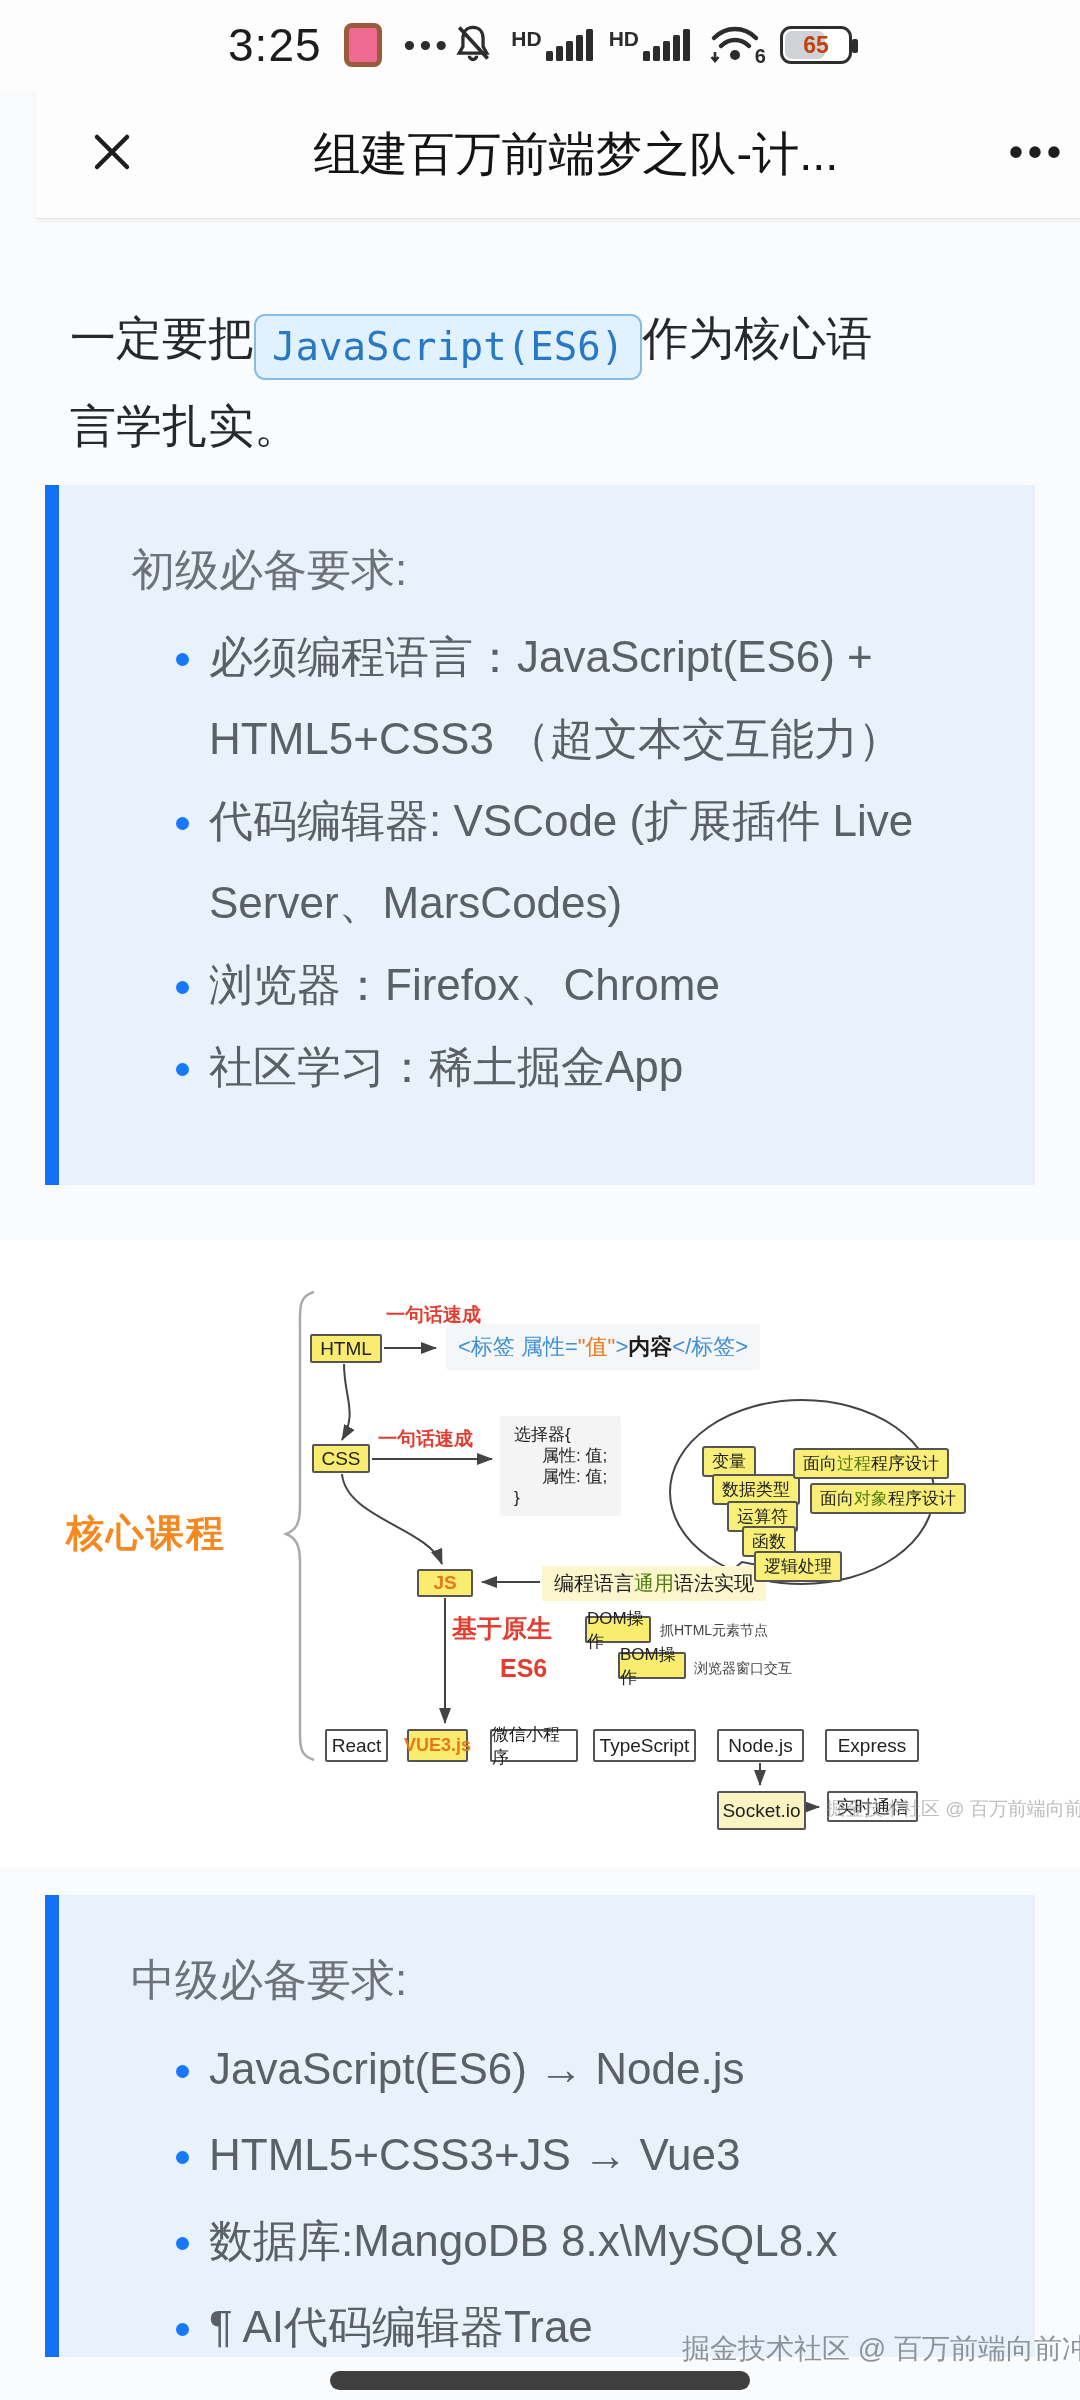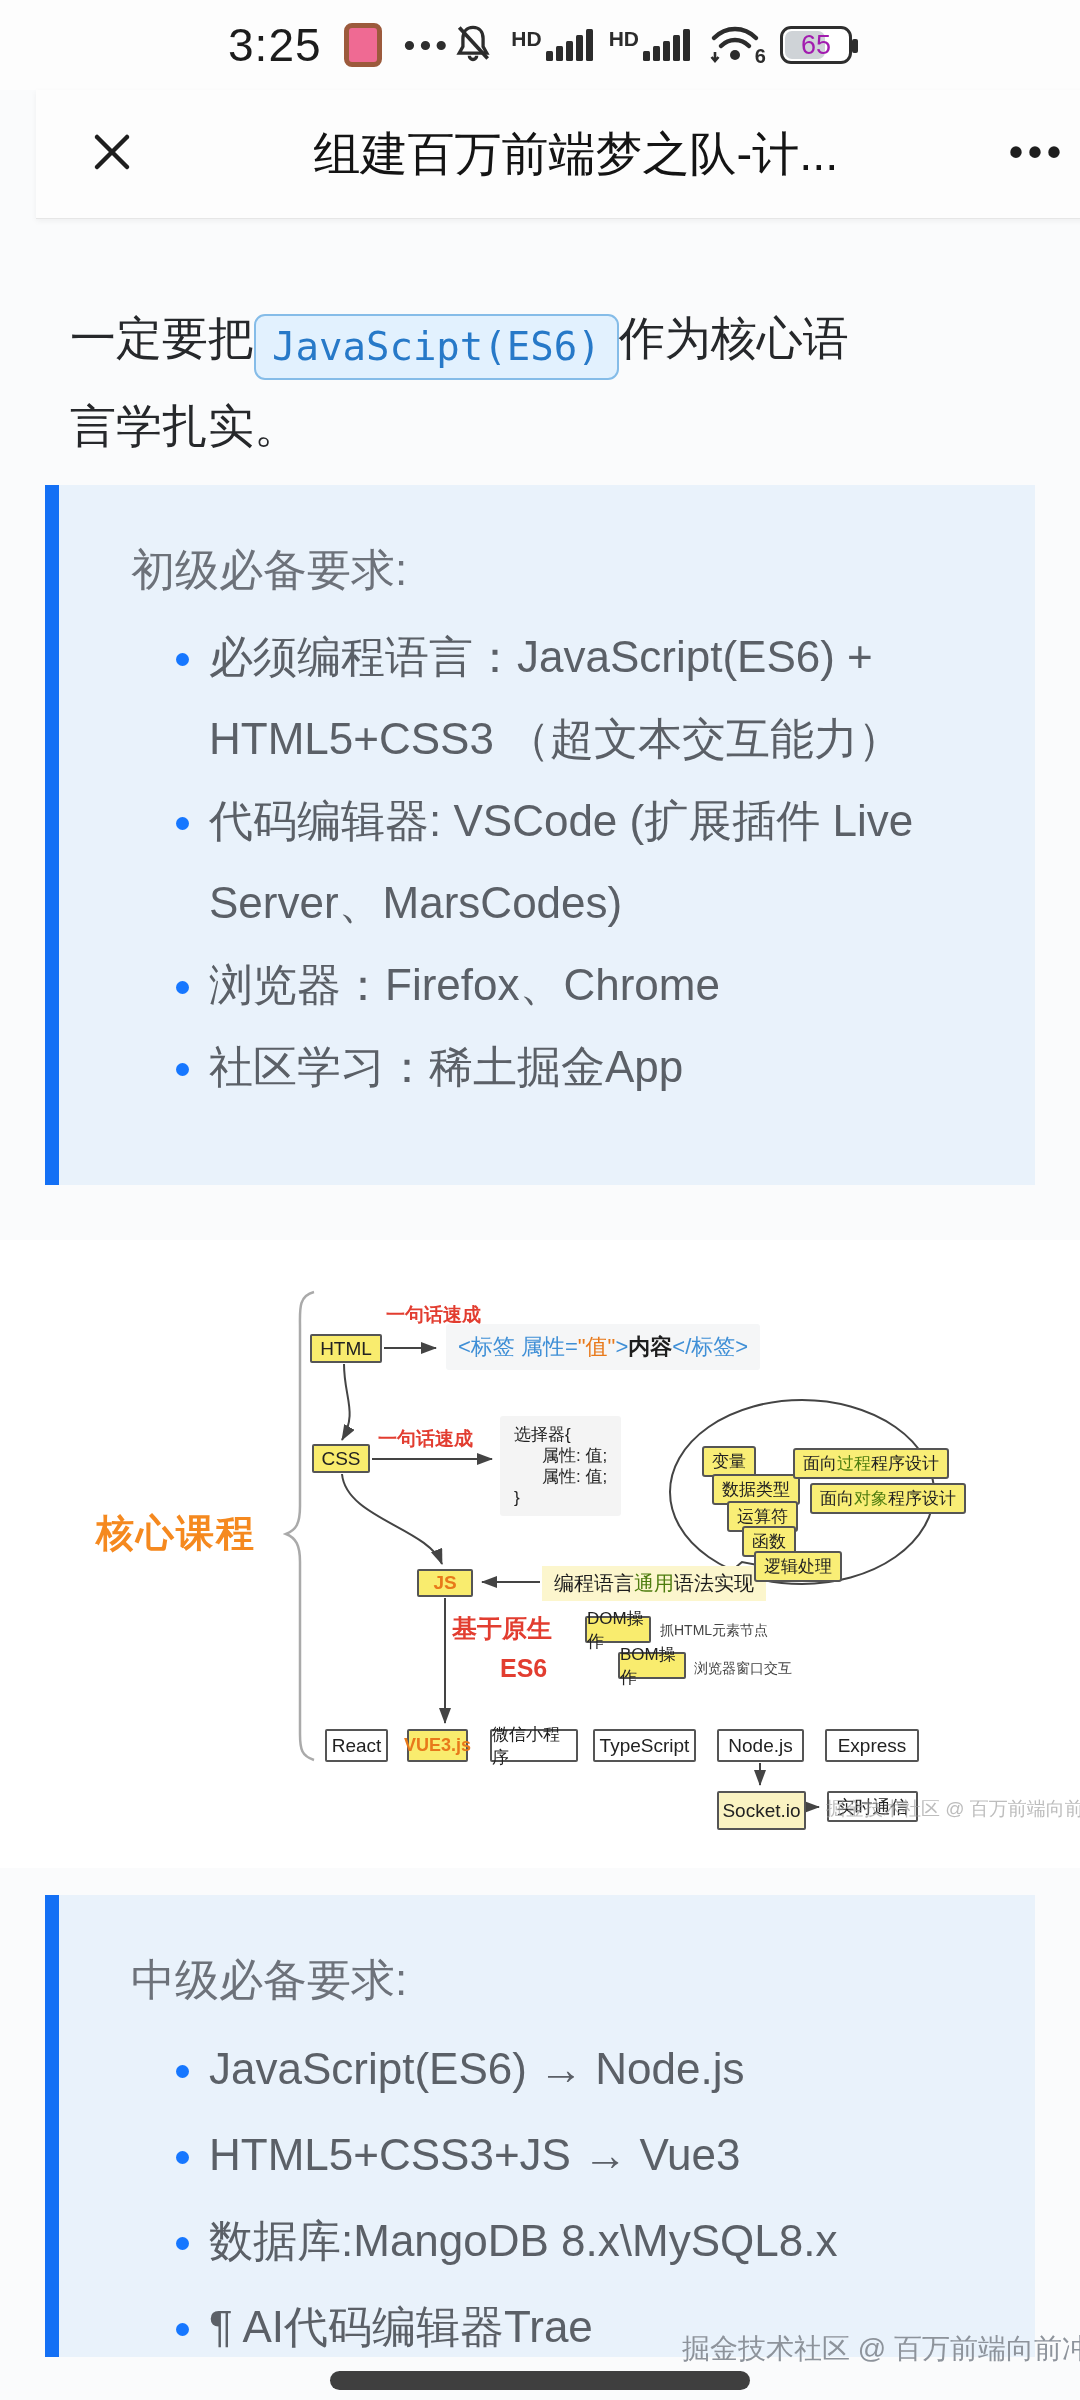--- a/index.html
+++ b/index.html
@@ -13,21 +13,21 @@
   .sb-time{font-size:46px;font-weight:500;color:#1c1c1c;letter-spacing:1px;}
   .sb-appicon{width:38px;height:44px;background:#ef6a93;border:5px solid #9c5a3c;border-radius:8px;box-sizing:border-box;}
   .sb-dots{font-size:34px;color:#2d2d2d;letter-spacing:4px;}
   .sb-right{display:flex;align-items:center;gap:16px;}
   .bars{display:flex;align-items:flex-end;gap:3px;height:32px;}
   .bars i{display:block;width:7px;background:#2c2c2c;border-radius:1.5px;}
   .hd-group{display:flex;align-items:flex-start;gap:4px;}
   .hd-label{font-size:21px;font-weight:700;color:#2c2c2c;line-height:20px;}
   .battery{position:relative;width:72px;height:38px;border:3.5px solid #2e2e2e;border-radius:11px;box-sizing:border-box;background:#fff;}
   .battery .fill{position:absolute;left:2px;top:2px;bottom:2px;width:40px;background:#cfd3d7;border-radius:7px;}
-  .battery .pct{position:absolute;inset:0;display:flex;align-items:center;justify-content:center;font-size:27px;font-weight:400;color:#a21caf;}
+  .battery .pct{position:absolute;inset:0;display:flex;align-items:center;justify-content:center;font-size:23px;font-weight:700;color:#c2410c;}
   .battery .nub{position:absolute;right:-9px;top:10px;width:6px;height:14px;background:#2e2e2e;border-radius:2px;}
   .wifi{position:relative;width:58px;height:42px;}
   .wifi .six{position:absolute;right:-2px;bottom:-2px;font-size:20px;font-weight:700;color:#2c2c2c;}
 
   
   #nav-bar{position:absolute;top:90px;left:0;width:1080px;height:128px;background:#fdfdfd;
     display:flex;align-items:center;border-bottom:1px solid #e6e6e6;box-shadow:0 2px 6px rgba(0,0,0,.05);margin-left:36px;}
   .nav-close{position:absolute;left:48px;top:34px;width:56px;height:56px;display:flex;align-items:center;justify-content:center;}
   .nav-title{position:absolute;left:0;right:0;text-align:center;font-size:47px;color:#141414;font-weight:500;}
   .nav-menu{position:absolute;right:50px;top:40px;font-size:40px;color:#1e1e1e;letter-spacing:5px;font-weight:700;}
@@ -44,21 +44,21 @@
   .callout h3{margin:56px 0 0 72px;font-size:44px;font-weight:400;color:#6d727a;}
   .callout ul{margin:16px 0 0 0;padding-left:150px;}
   .callout li{font-size:44px;line-height:82px;color:#5b6067;width:770px;}
   #callout-mid li{line-height:86px;}
   .callout li::marker{color:#1677ff;}
   .link-item{color:#3d86e0;}
 
   
   #diagram{position:absolute;left:0;top:1240px;width:1080px;height:628px;background:#ffffff;}
   #diagram svg.overlay{position:absolute;left:0;top:0;}
-  .side-label{position:absolute;left:96px;top:268px;font-size:38px;font-weight:700;color:#f5891f;letter-spacing:2px;}
+  .side-label{position:absolute;left:66px;top:268px;font-size:38px;font-weight:700;color:#f5891f;letter-spacing:2px;}
   .dbox{position:absolute;border:2px solid #555;background:#fff;display:flex;align-items:center;justify-content:center;
     font-size:19px;color:#222;box-sizing:border-box;border-radius:2px;}
   .ybox{background:#f9ec6e;}
   .ybox-lite{background:#faf3c2;}
   .orange-text{color:#e8791a;font-weight:700;}
   .tag{position:absolute;background:#f9ee76;border:2px solid #555;border-radius:3px;font-size:17px;color:#222;
     padding:2px 8px;white-space:nowrap;}
   .red{color:#4d7c0f;}
   .quick{position:absolute;font-size:19px;font-weight:600;color:#e23d30;white-space:nowrap;}
   .snippet{position:absolute;background:#f5f6f7;padding:8px 12px;font-size:22px;white-space:nowrap;border-radius:3px;}
@@ -136,21 +136,21 @@
     <span class="nav-close">
       <svg width="46" height="46" viewBox="0 0 46 46">
         <line x1="8" y1="8" x2="38" y2="38" stroke="#1e1e1e" stroke-width="4.5" stroke-linecap="round"></line>
         <line x1="38" y1="8" x2="8" y2="38" stroke="#1e1e1e" stroke-width="4.5" stroke-linecap="round"></line>
       </svg>
     </span>
     <span class="nav-title">组建百万前端梦之队-计...</span>
     <span class="nav-menu">•••</span>
   </div>
 
-  <p id="intro"><span>一定要把</span><span class="code-chip">JavaScipt(ES6)</span><span>作为核心语言学扎实。</span></p>
+  <p id="intro"><span>一定要把</span><span class="code-chip">JavaScript(ES6)</span><span>作为核心语言学扎实。</span></p>
 
   <div id="callout-junior" class="callout">
     <h3>初级必备要求:</h3>
     <ul>
       <li>必须编程语言：JavaScript(ES6) + HTML5+CSS3 （超文本交互能力）</li>
       <li>代码编辑器: VSCode (扩展插件 Live Server、MarsCodes)</li>
       <li>浏览器：Firefox、Chrome</li>
       <li>社区学习：稀土掘金App</li>
     </ul>
   </div>

